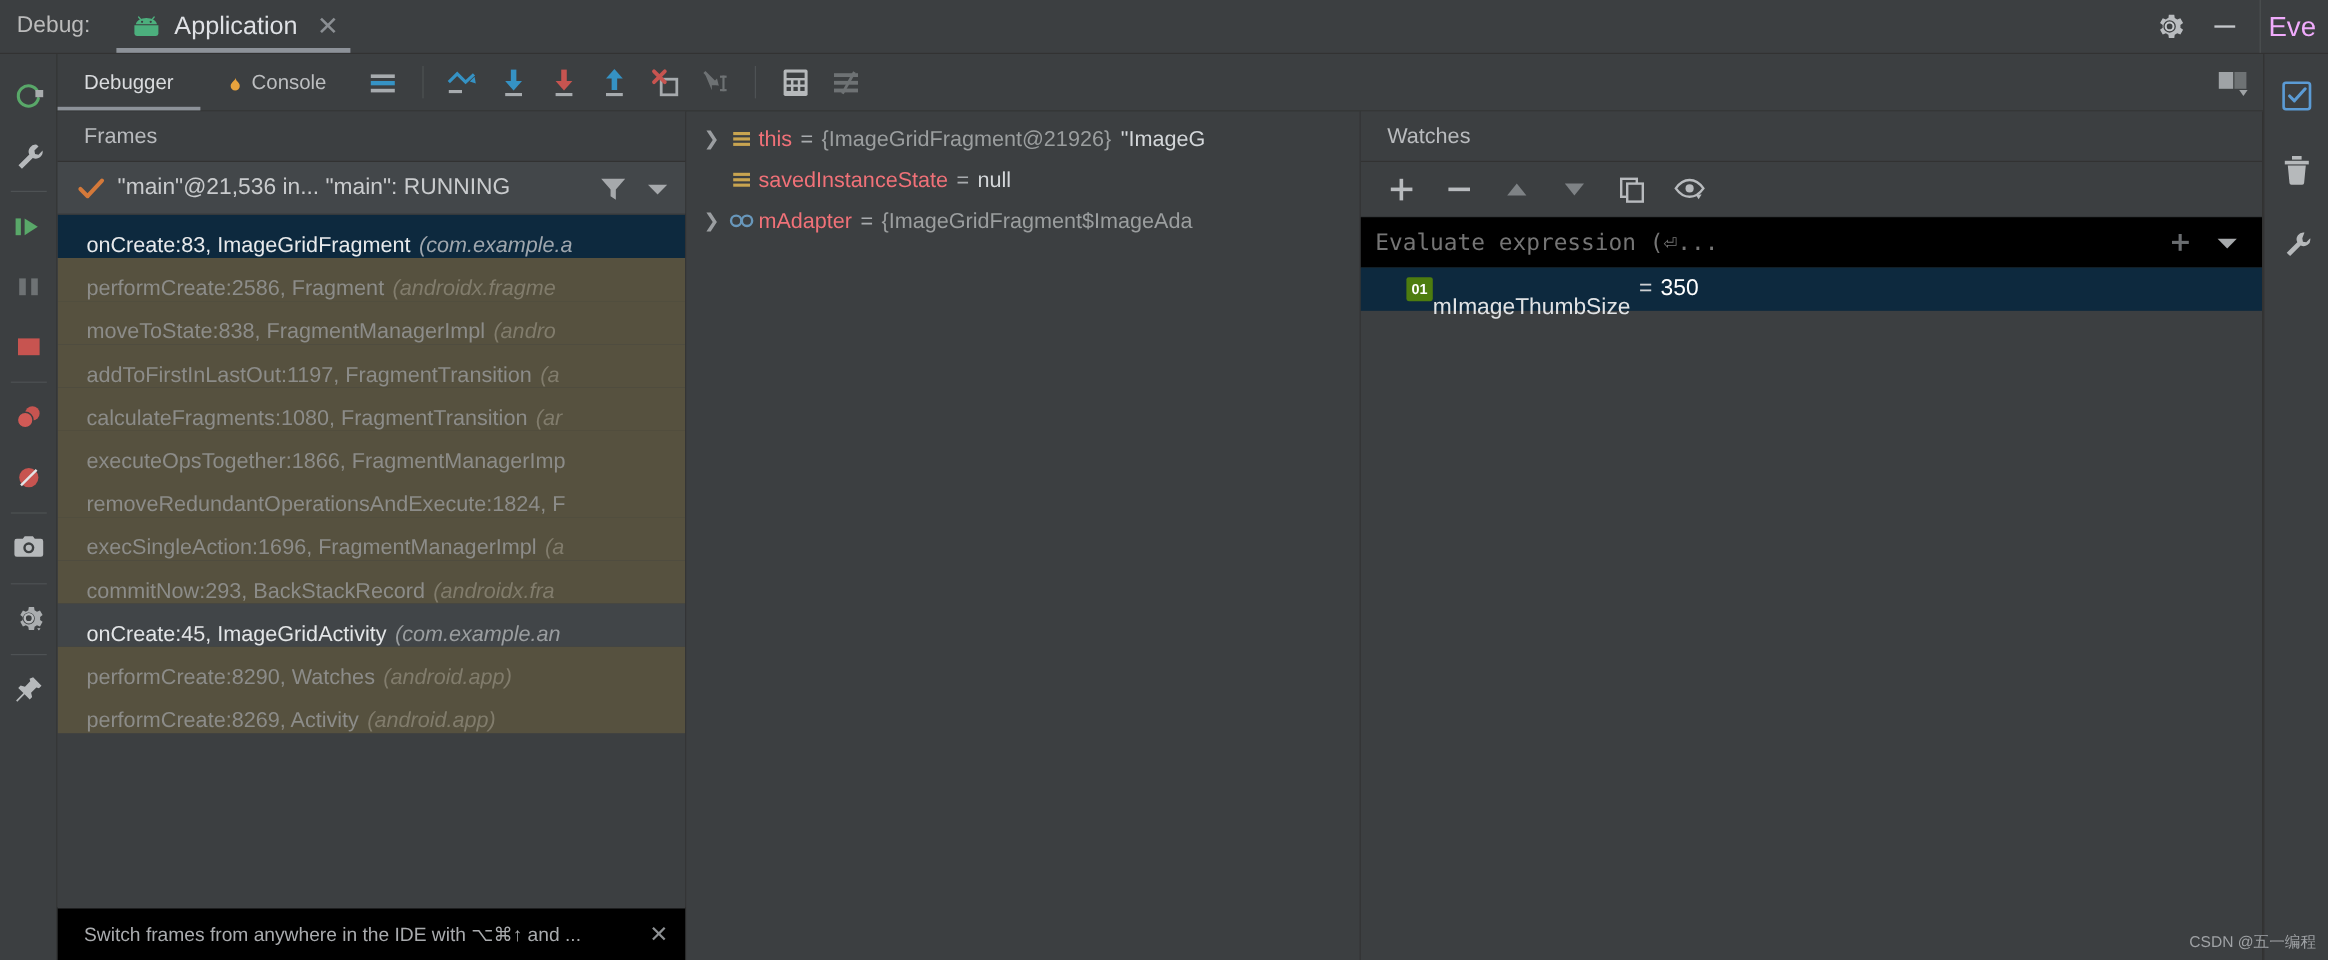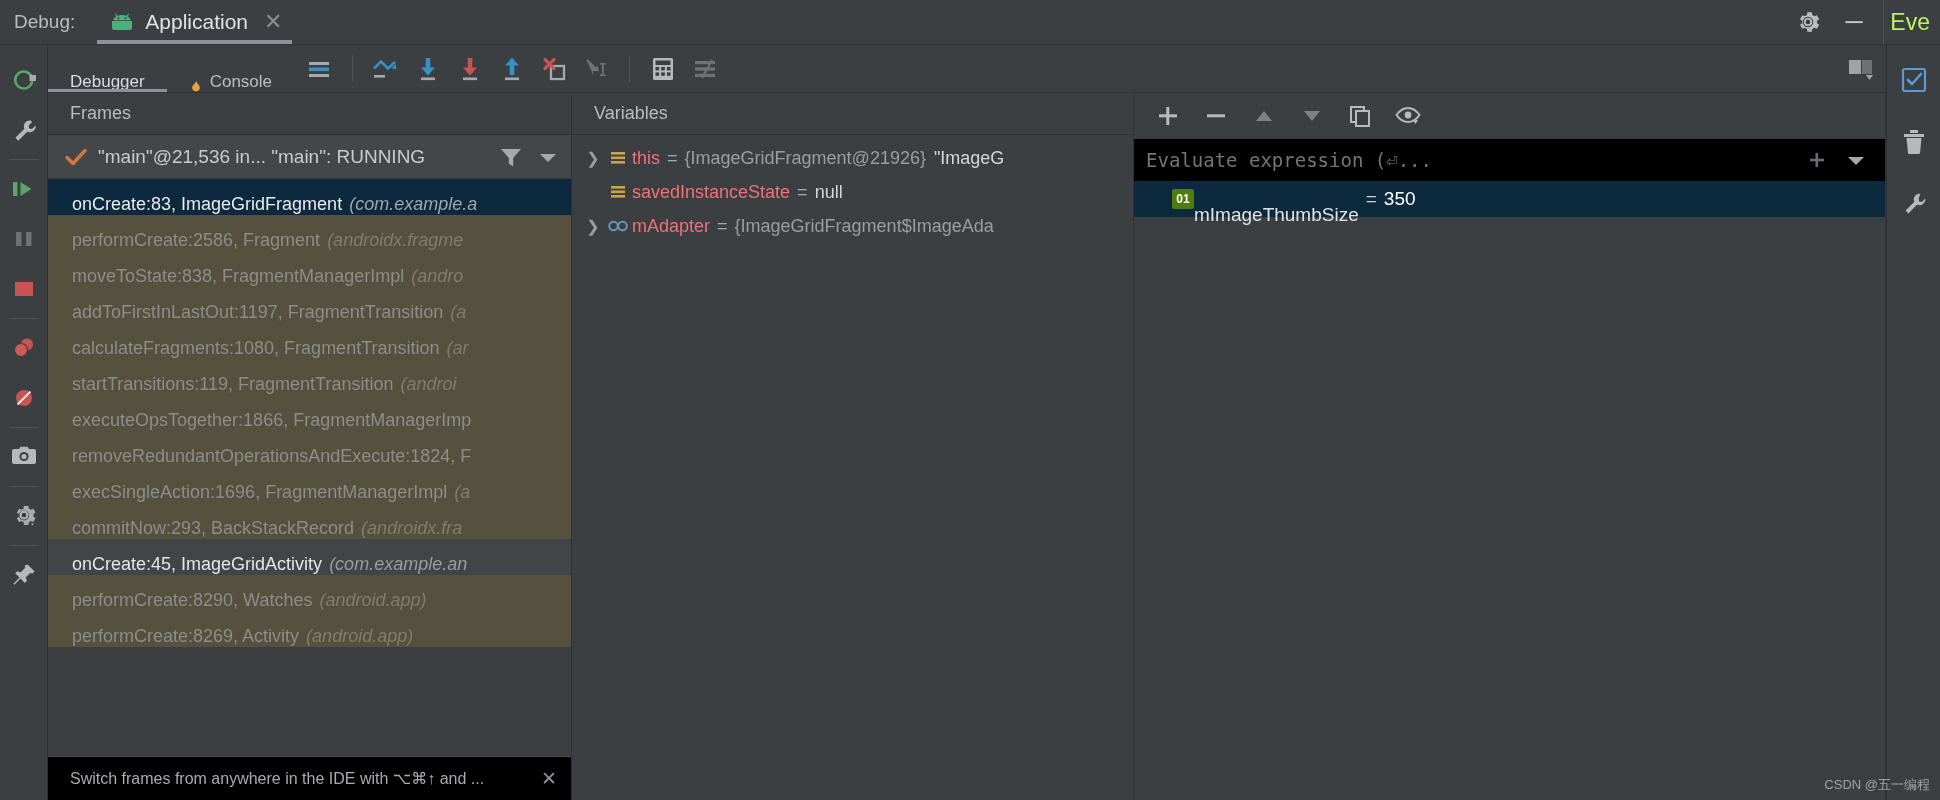--- a/index.html
+++ b/index.html
@@ -45,21 +45,21 @@
     color: #8b8f93; font-size: 22px; line-height: 1;
     margin-left: 6px; cursor: default;
   }
   .titlebar-spacer { flex: 1 1 auto; }
   .titlebar-right {
     display: flex; align-items: center; gap: 20px;
     padding: 0 16px;
   }
   .tb-icon { width: 26px; height: 26px; display:block; }
   .eve-label {
-    color: #bef264; font-size: 23px;
+    color: #f0abfc; font-size: 23px;
     padding: 0 10px 0 6px;
     border-left: 1px solid #4d5052;
     height: 100%; display: flex; align-items: center;
   }
 
   
   .body-row { flex: 1 1 auto; display: flex; min-height: 0; }
 
   
   .left-rail {
@@ -82,21 +82,21 @@
   .center-col { flex: 1 1 auto; display: flex; flex-direction: column; min-width: 0; }
 
   
   .dbg-toolbar {
     height: 48px; flex: 0 0 48px;
     display: flex; align-items: stretch;
     background: #3c3f41;
     border-bottom: 1px solid #323232;
   }
   .dbg-tab {
-    display: flex; align-items: flex-end; gap: 7px;
+    display: flex; align-items: center; gap: 7px;
     padding: 0 22px;
     color: #bcbec0; font-size: 17px;
     position: relative;
   }
   .dbg-tab.active { color: #d9dbde; }
   .dbg-tab.active::after {
     content: ""; position: absolute;
     left: 0; right: 0; bottom: 0; height: 3px;
     background: #8d9299;
   }
@@ -499,24 +499,20 @@
             </div>
             <div class="frame-row lib">
               <span>addToFirstInLastOut:1197, FragmentTransition</span>
               <span class="pkg">(a</span>
             </div>
             <div class="frame-row lib">
               <span>calculateFragments:1080, FragmentTransition</span>
               <span class="pkg">(ar</span>
             </div>
             <div class="frame-row lib">
-              <span>startTransitions:119, FragmentTransition</span>
-              <span class="pkg">(androi</span>
-            </div>
-            <div class="frame-row lib">
               <span>executeOpsTogether:1866, FragmentManagerImp</span>
               <span class="pkg"></span>
             </div>
             <div class="frame-row lib">
               <span>removeRedundantOperationsAndExecute:1824, F</span>
               <span class="pkg"></span>
             </div>
             <div class="frame-row lib">
               <span>execSingleAction:1696, FragmentManagerImpl</span>
               <span class="pkg">(a</span>
@@ -539,21 +535,20 @@
             </div>
           </div>
 
           <div class="hint-bar">
             <span style="flex:1 1 auto">Switch frames from anywhere in the IDE with ⌥⌘↑ and ...</span>
             <span class="hint-close">✕</span>
           </div>
         </div>
 
         <div class="pane-vars">
-          <div class="pane-header">Variables</div>
           <div class="vars-list">
 
             <div class="var-row">
               <span class="chev">❯</span>
               <span class="var-icon">
                 <svg width="18" height="18" viewBox="0 0 18 18">
                   <rect x="2" y="3" width="14" height="2.6" fill="#c8a450"></rect>
                   <rect x="2" y="7.5" width="14" height="2.6" fill="#c8a450"></rect>
                   <rect x="2" y="12" width="14" height="2.6" fill="#c8a450"></rect>
                 </svg>
@@ -588,20 +583,21 @@
               </span>
               <span class="var-name">mAdapter</span>
               <span class="var-eq">=</span>
               <span class="var-val">{ImageGridFragment$ImageAda</span>
             </div>
 
           </div>
         </div>
 
         <div class="pane-watches">
+          <div class="pane-header">Watches</div>
 
           <div class="watch-toolbar">
             <div class="wbtn">
               <svg width="26" height="26" viewBox="0 0 26 26">
                 <rect x="11.3" y="4" width="3" height="18" fill="#b8bbbe"></rect>
                 <rect x="4" y="11.3" width="18" height="3" fill="#b8bbbe"></rect>
               </svg>
             </div>
             <div class="wbtn">
               <svg width="26" height="26" viewBox="0 0 26 26">

